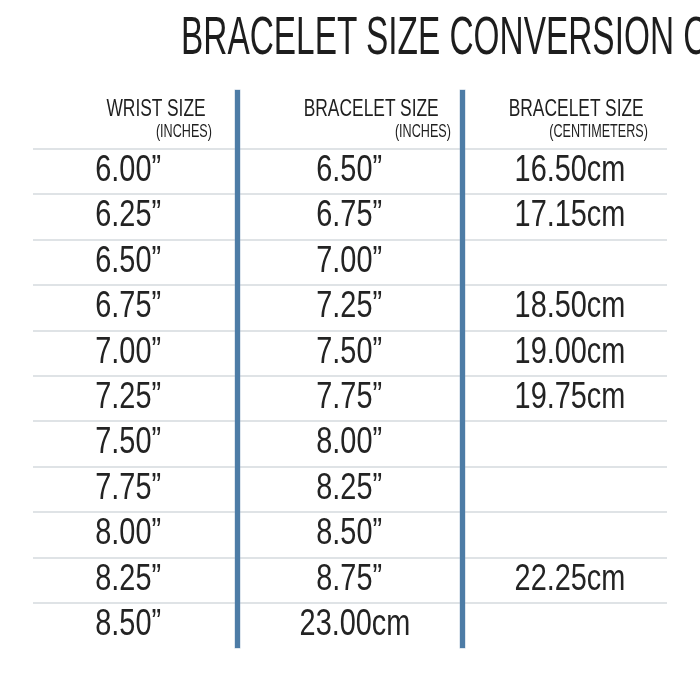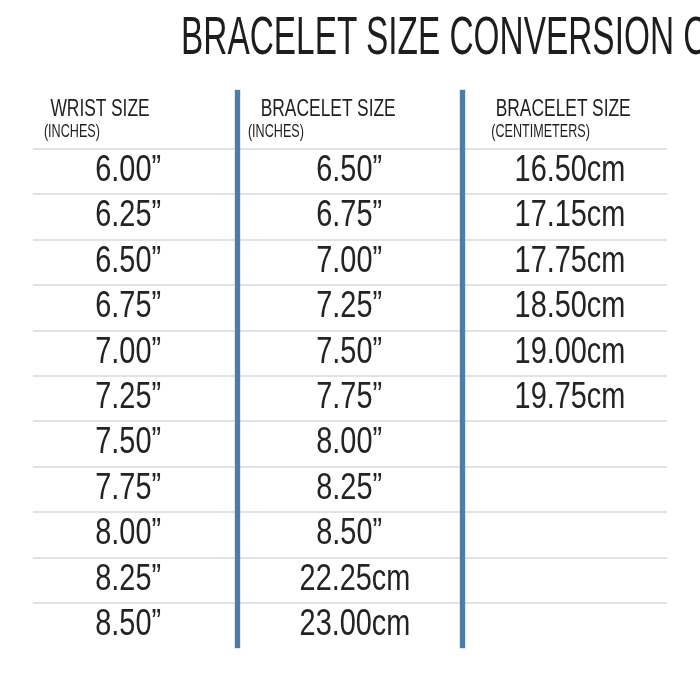--- a/index.html
+++ b/index.html
@@ -36,21 +36,21 @@
     width: 634px;
   }
   .thead {
     display: grid;
     grid-template-columns: 204px 225px 205px;
     height: 58px;
   }
   .th {
     display: flex;
     flex-direction: column;
-    align-items: flex-start;
+    align-items: flex-end;
     justify-content: flex-start;
     padding-top: 5px;
     box-sizing: border-box;
   }
   .col1 { padding-right: 14px; }
   .col3 { padding-left: 10px; }
   .c-h {
     display: inline-block;
     white-space: nowrap;
     font-size: 23.5px;
@@ -150,23 +150,20 @@
             <span class="c-num">17.15cm</span>
           </div>
         </div>
         <div class="tr">
           <div class="td col1">
             <span class="c-num">6.50”</span>
           </div>
           <div class="td col2">
             <span class="c-num">7.00”</span>
           </div>
-          <div class="td col3">
-            <span class="c-num">17.75cm</span>
-          </div>
         </div>
         <div class="tr">
           <div class="td col1">
             <span class="c-num">6.75”</span>
           </div>
           <div class="td col2">
             <span class="c-num">7.25”</span>
           </div>
           <div class="td col3">
             <span class="c-num">18.50cm</span>
@@ -214,20 +211,23 @@
           <div class="td col1">
             <span class="c-num">8.00”</span>
           </div>
           <div class="td col2">
             <span class="c-num">8.50”</span>
           </div>
         </div>
         <div class="tr">
           <div class="td col1">
             <span class="c-num">8.25”</span>
+          </div>
+          <div class="td col2">
+            <span class="c-num">8.75”</span>
           </div>
           <div class="td col3">
             <span class="c-num">22.25cm</span>
           </div>
         </div>
         <div class="tr">
           <div class="td col1">
             <span class="c-num">8.50”</span>
           </div>
           <div class="td col3">

